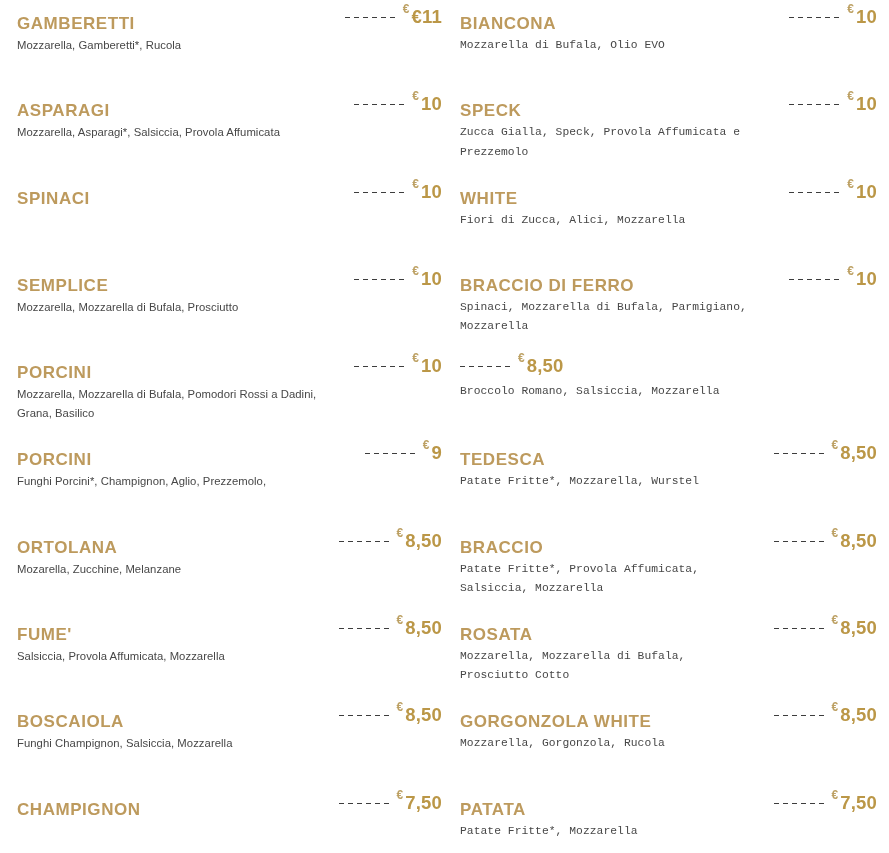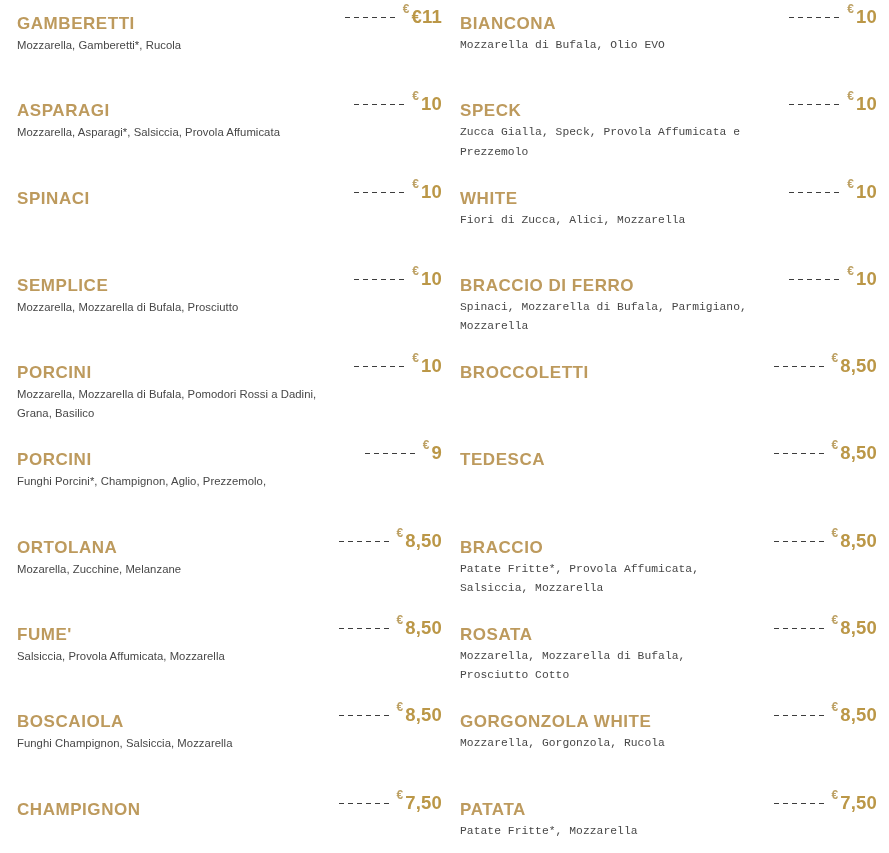--- a/index.html
+++ b/index.html
@@ -285,41 +285,42 @@
             <span class="price">
               <span class="cur">€</span>
               <span class="amt">10</span>
             </span>
           </div>
         </div>
         <div class="item-desc">Spinaci, Mozzarella di Bufala, Parmigiano, Mozzarella</div>
       </div>
       <div class="menu-item">
         <div class="item-head">
-          <div class="item-name">BROCCOLETTI</div>
-          <div class="price-block">
-            <span class="leader"></span>
-            <span class="price">
-              <span class="cur">€</span>
-              <span class="amt">8,50</span>
-            </span>
-          </div>
-        </div>
+          <div class="price-block">
+            <span class="leader"></span>
+            <span class="price">
+              <span class="cur">€</span>
+              <span class="amt">8,50</span>
+            </span>
+          </div>
+        </div>
+        <div class="item-desc">Broccolo Romano, Salsiccia, Mozzarella</div>
       </div>
       <div class="menu-item">
         <div class="item-head">
           <div class="item-name">TEDESCA</div>
           <div class="price-block">
             <span class="leader"></span>
             <span class="price">
               <span class="cur">€</span>
               <span class="amt">8,50</span>
             </span>
           </div>
         </div>
+        <div class="item-desc">Patate Fritte*, Mozzarella, Wurstel</div>
       </div>
       <div class="menu-item">
         <div class="item-head">
           <div class="item-name">BRACCIO</div>
           <div class="price-block">
             <span class="leader"></span>
             <span class="price">
               <span class="cur">€</span>
               <span class="amt">8,50</span>
             </span>

